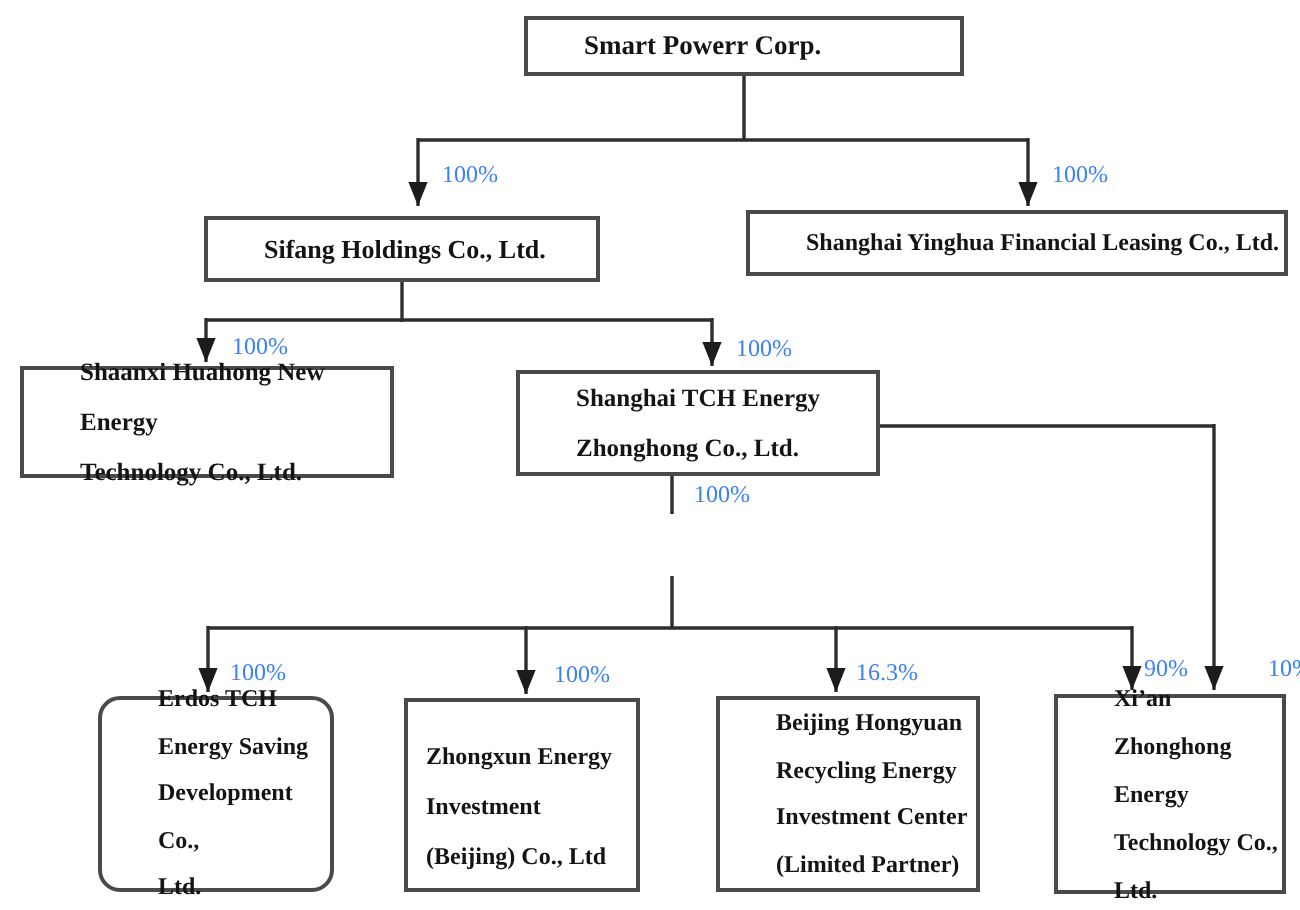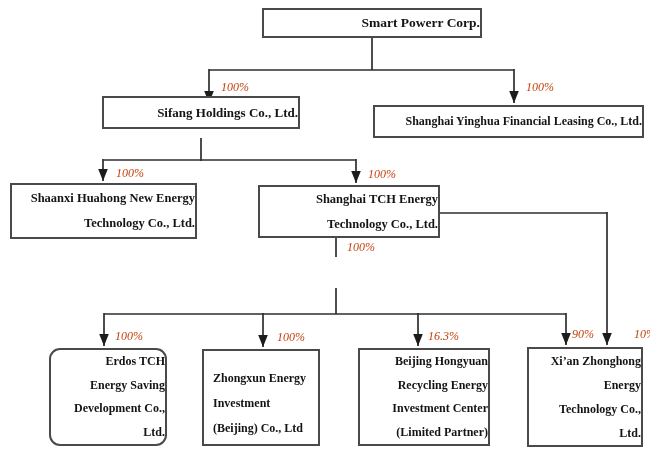--- a/index.html
+++ b/index.html
@@ -31,54 +31,54 @@
     stroke: none;
   }
   .node {
     position: absolute;
     box-sizing: border-box;
     background: #ffffff;
     border: 2px solid #4a4a4a;
     display: flex;
     align-items: center;
     justify-content: center;
-    text-align: right;
+    text-align: left;
     color: #141414;
     font-weight: bold;
+    padding-left: 28px;
   }
   .node-label {
     white-space: pre-line;
     display: block;
     width: 100%;
   }
   
   .n-smart   { left: 262px; top: 8px;   width: 220px; height: 30px; font-size: 13.5px; }
   
-  .n-sifang  { left: 102px; top: 96px; width: 198px; height: 33px; font-size: 13px; }
+  .n-sifang  { left: 102px; top: 108px; width: 198px; height: 33px; font-size: 13px; }
   .n-yinghua { left: 373px; top: 105px; width: 271px; height: 33px; font-size: 12px; }
   
   .n-shaanxi { left: 10px;  top: 183px; width: 187px; height: 56px; font-size: 12.5px; line-height: 25px; }
   .n-shtch   { left: 258px; top: 185px; width: 182px; height: 53px; font-size: 12.5px; line-height: 25px; }
   
   .n-xiantch { left: 192px; top: 257px; width: 301px; height: 31px; font-size: 13px; }
   
   .n-erdos   { left: 49px;  top: 348px; width: 118px; height: 98px;  font-size: 12px; line-height: 23.5px; border-radius: 11px; }
   .n-zhongxun{ left: 202px; top: 349px; width: 118px; height: 97px;  font-size: 12px; line-height: 25px;
                align-items: center; justify-content: flex-start; text-align: left;
                padding: 11px 4px 0 9px; }
   .n-hongyuan{ left: 358px; top: 348px; width: 132px; height: 98px;  font-size: 12px; line-height: 23.5px; }
   .n-zhonghong{ left: 527px; top: 347px; width: 116px; height: 100px; font-size: 12px; line-height: 24px; }
   .pct {
     position: absolute;
     font-size: 12px;
     font-weight: normal;
-    color: #c2410c;
+    color: #3b82f6;
     font-family: "Liberation Serif", "DejaVu Serif", serif;
     white-space: nowrap;
-    font-style: italic;
   }
   .p-sifang    { left: 221px; top: 80px;  }
   .p-yinghua   { left: 526px; top: 80px;  }
   .p-shaanxi   { left: 116px; top: 166px; }
   .p-shtch     { left: 368px; top: 167px; }
   .p-xiantch   { left: 347px; top: 240px; }
   .p-erdos     { left: 115px; top: 329px; }
   .p-zhongxun  { left: 277px; top: 330px; }
   .p-hongyuan  { left: 428px; top: 329px; }
   .p-zhonghong90 { left: 572px; top: 327px; }
@@ -141,21 +141,21 @@
     <span class="node-label">Shanghai Yinghua Financial Leasing Co., Ltd.</span>
   </div>
 
   <div class="node n-shaanxi">
     <span class="node-label">Shaanxi Huahong New Energy
 Technology Co., Ltd.</span>
   </div>
 
   <div class="node n-shtch">
     <span class="node-label">Shanghai TCH Energy
-Technology Co., Ltd.</span>
+Zhonghong Co., Ltd.</span>
   </div>
 
 
   <div class="node n-erdos">
     <span class="node-label">Erdos TCH
 Energy Saving
 Development Co.,
 Ltd.</span>
   </div>
 

